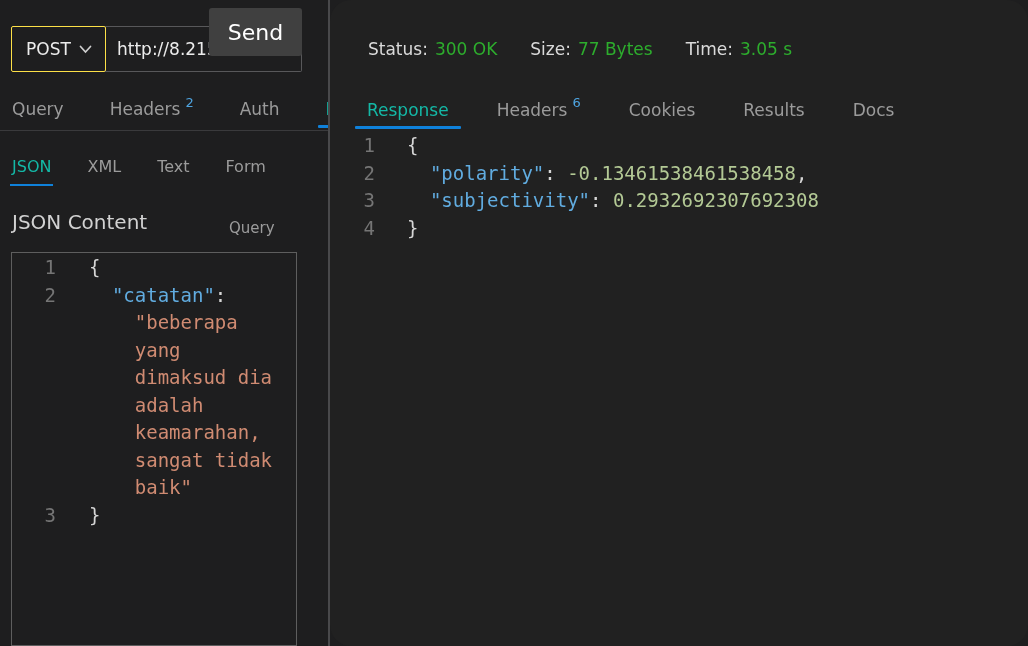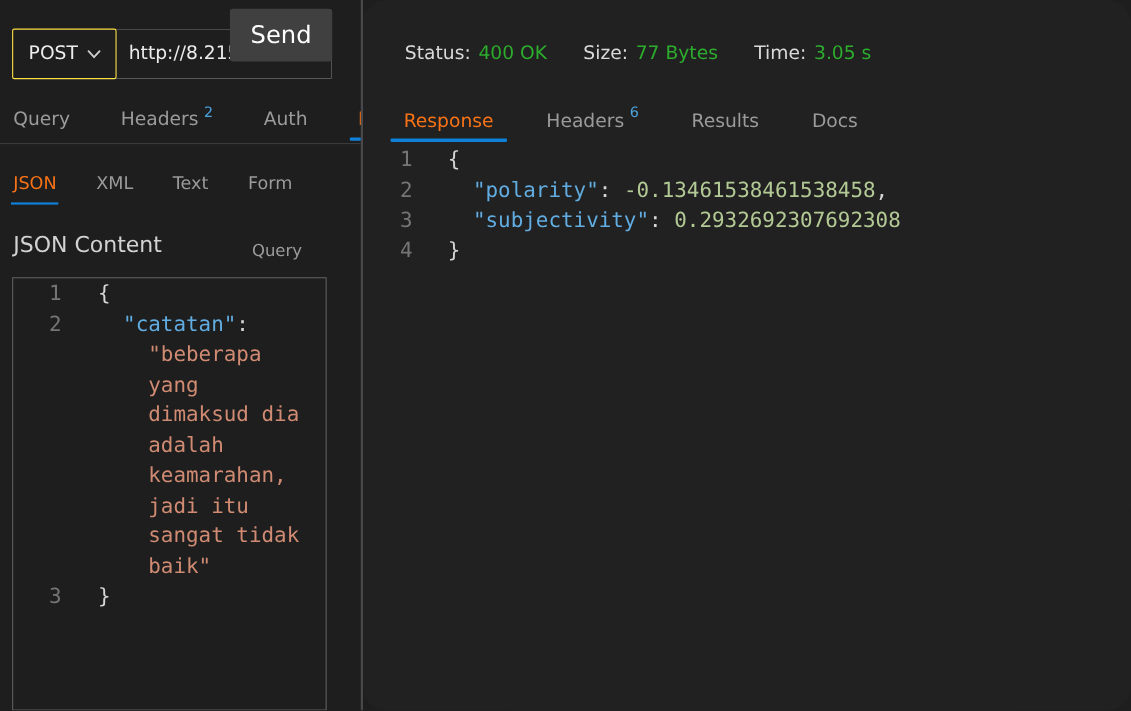--- a/index.html
+++ b/index.html
@@ -52,21 +52,21 @@
     display: flex; align-items: center; justify-content: center;
     cursor: pointer;
   }
 
   
   .tab {
     position: relative; height: 100%;
     display: flex; align-items: center;
     color: #9b9b9b; font-size: 17px; cursor: pointer; white-space: nowrap;
   }
-  .tab.active { color: #f97316; }
+  .tab.active { color: #14b8a6; }
   .tab .badge {
     color: #4ea4e0; font-size: 13px; margin-left: 5px;
     position: relative; top: -7px;
   }
   .request-tabs {
     position: absolute; left: 0; top: 88px; width: 328px; height: 43px;
     box-sizing: border-box; display: flex; align-items: center;
     padding-left: 12px; gap: 46px;
     border-bottom: 1px solid #3a3a3c;
   }
@@ -193,51 +193,53 @@
 
   <div class="body-editor">
       <div class="code-line"><span class="gutter">1</span><span class="code-text"><span class="tok-punct">{</span></span></div>
       <div class="code-line"><span class="gutter">2</span><span class="code-text"><span class="tok-plain">  </span><span class="tok-key">"catatan"</span><span class="tok-punct">:</span></span></div>
       <div class="code-line"><span class="gutter"></span><span class="code-text"><span class="tok-plain">    </span><span class="tok-str">"beberapa</span></span></div>
       <div class="code-line"><span class="gutter"></span><span class="code-text"><span class="tok-str">    yang</span></span></div>
       <div class="code-line"><span class="gutter"></span><span class="code-text"><span class="tok-str">    dimaksud dia</span></span></div>
       <div class="code-line"><span class="gutter"></span></div>
       <div class="code-line"><span class="gutter"></span><span class="code-text"><span class="tok-str">    adalah</span></span></div>
       <div class="code-line"><span class="gutter"></span><span class="code-text"><span class="tok-str">    keamarahan,</span></span></div>
-      <div class="code-line"><span class="gutter"></span><span class="code-text"><span class="tok-str">    jadi itu</span></span></div>
       <div class="code-line"><span class="gutter"></span><span class="code-text"><span class="tok-str">    sangat tidak</span></span></div>
       <div class="code-line"><span class="gutter"></span><span class="code-text"><span class="tok-str">    baik"</span></span></div>
       <div class="code-line"><span class="gutter">3</span><span class="code-text"><span class="tok-punct">}</span></span></div>
     </div>
 </div>
 
 <div class="right-pane">
 
   <div class="status-bar">
     <div class="status-item">
       <span>Status:</span>
-      <span class="value">400 OK</span>
+      <span class="value">300 OK</span>
     </div>
     <div class="status-item">
       <span>Size:</span>
       <span class="value">77 Bytes</span>
     </div>
     <div class="status-item">
       <span>Time:</span>
       <span class="value">3.05 s</span>
     </div>
   </div>
 
   <div class="response-tabs">
       <div class="tab active">
         <span>Response</span>
       </div>
       <div class="tab">
         <span>Headers</span>
         <span class="badge">6</span>
+      </div>
+      <div class="tab">
+        <span>Cookies</span>
       </div>
       <div class="tab">
         <span>Results</span>
       </div>
       <div class="tab">
         <span>Docs</span>
       </div>
     </div>
 
   <div class="response-code">

